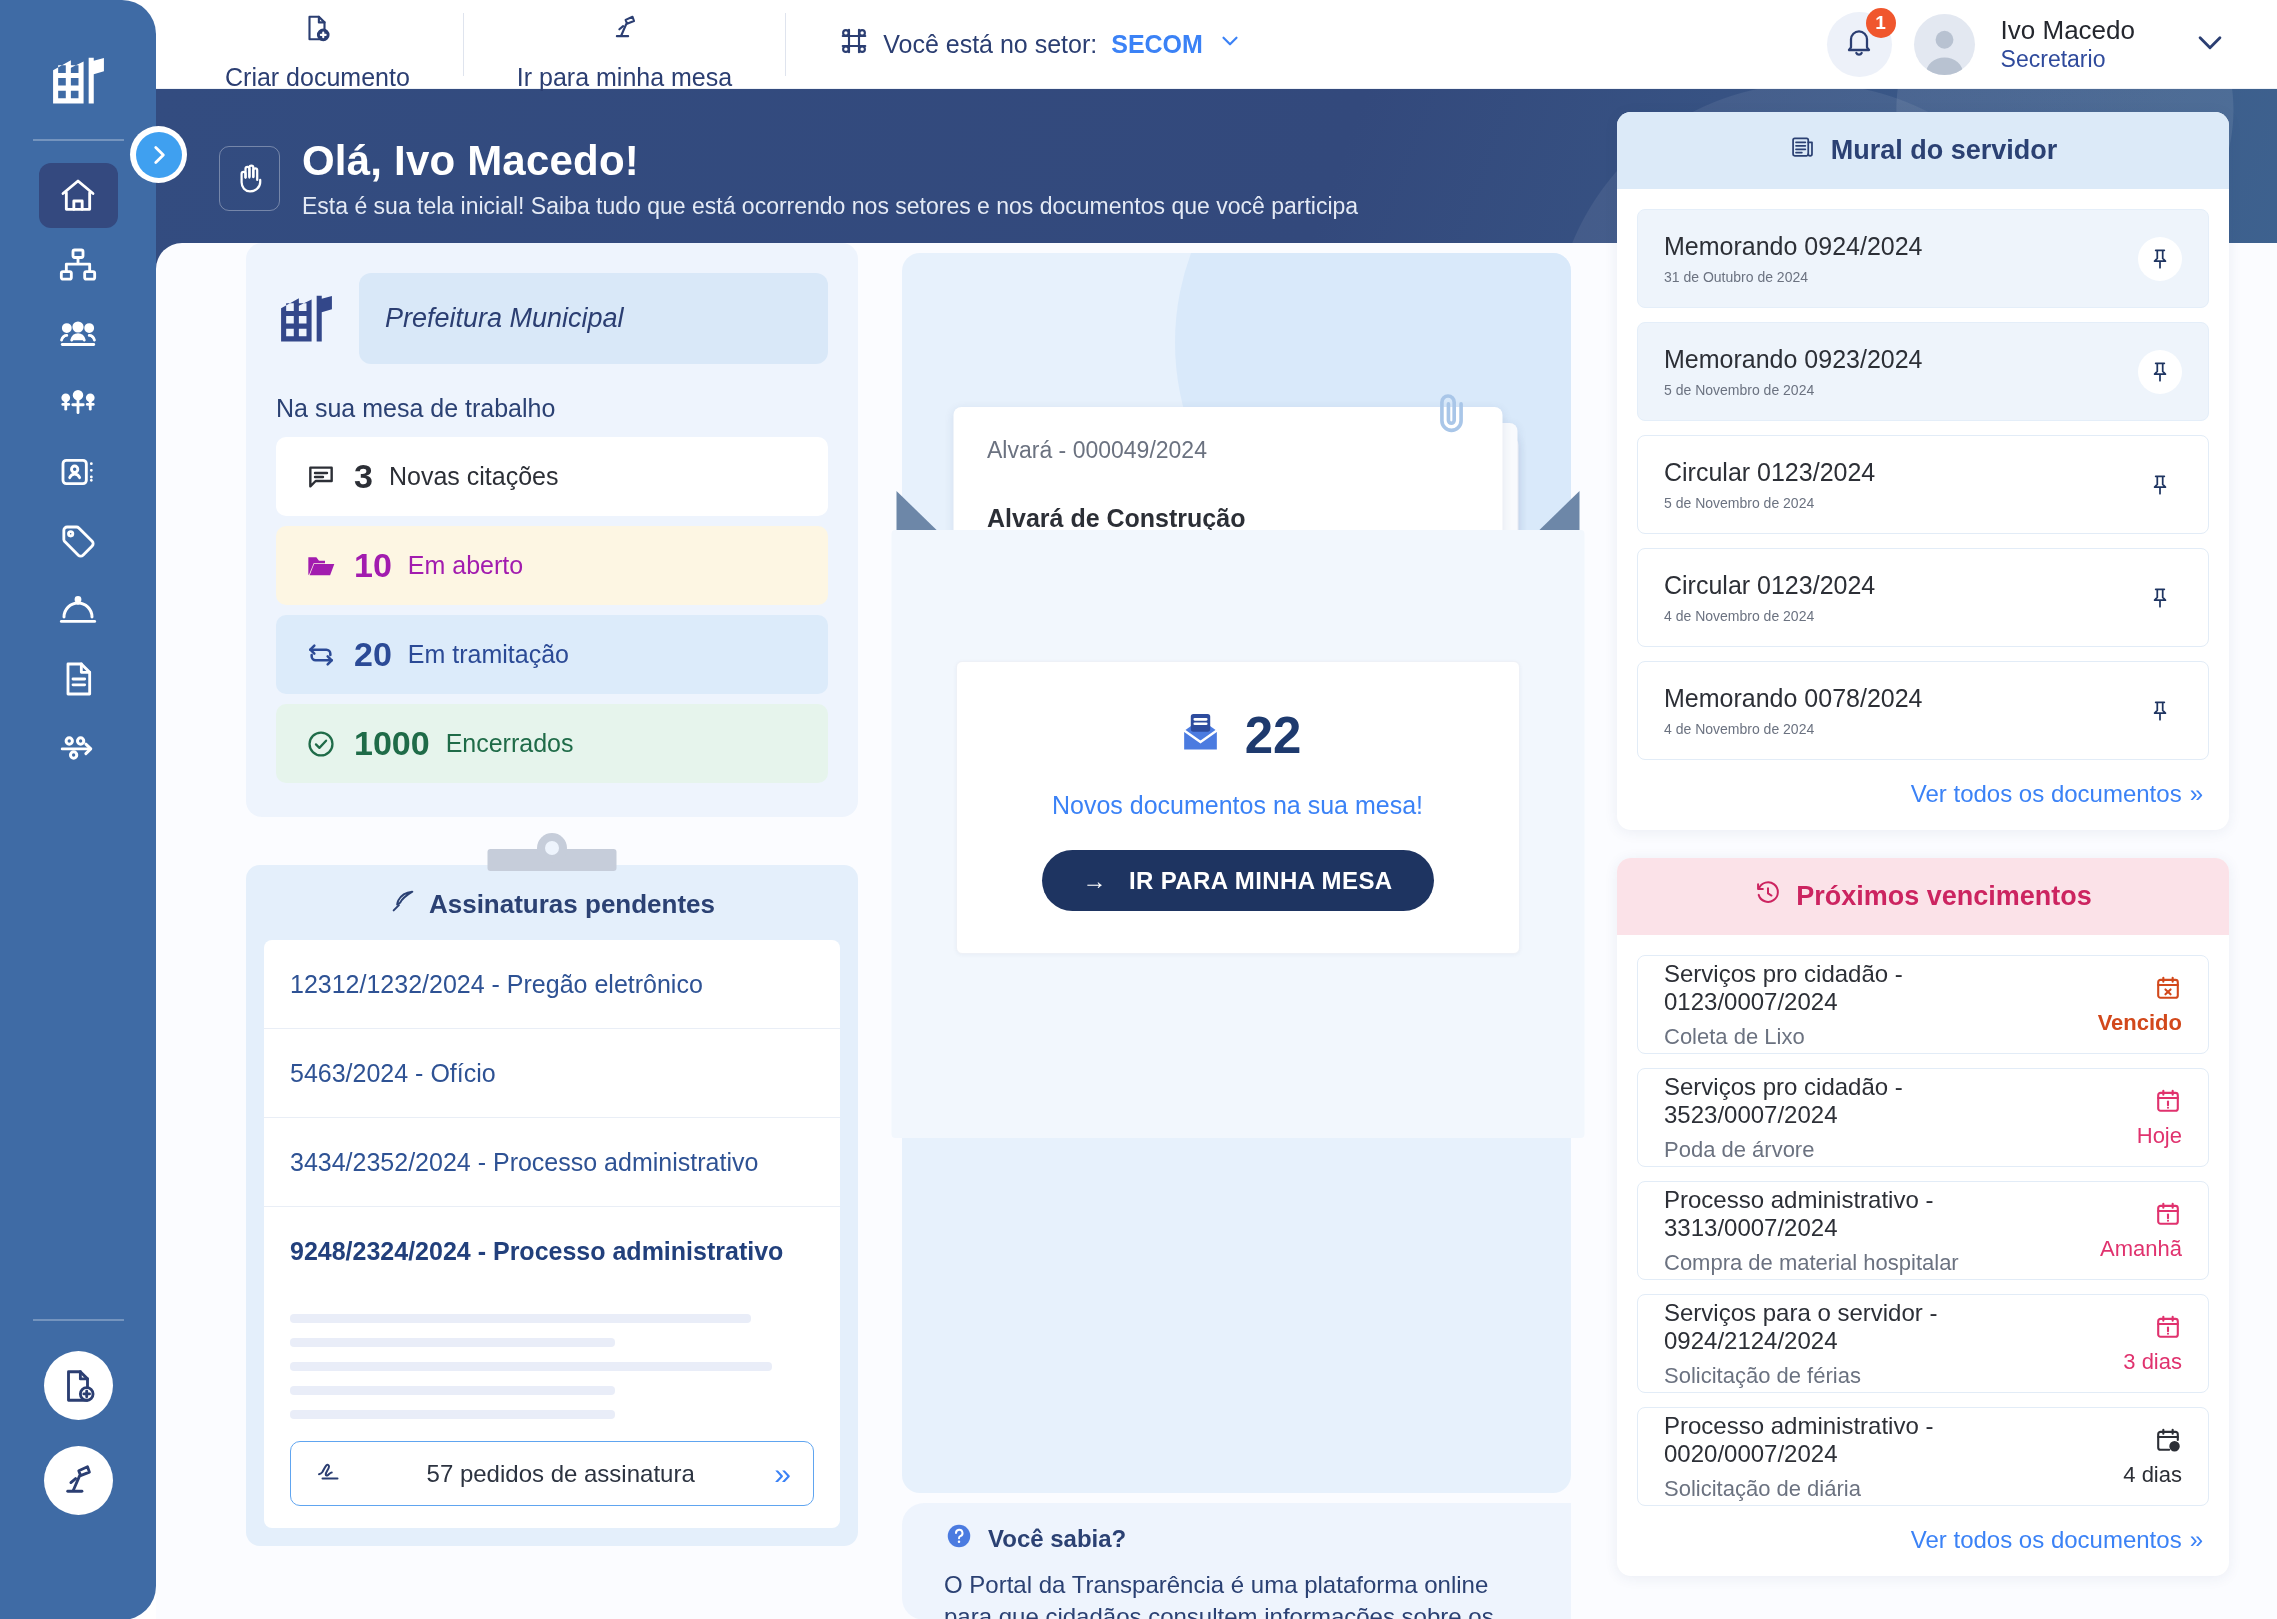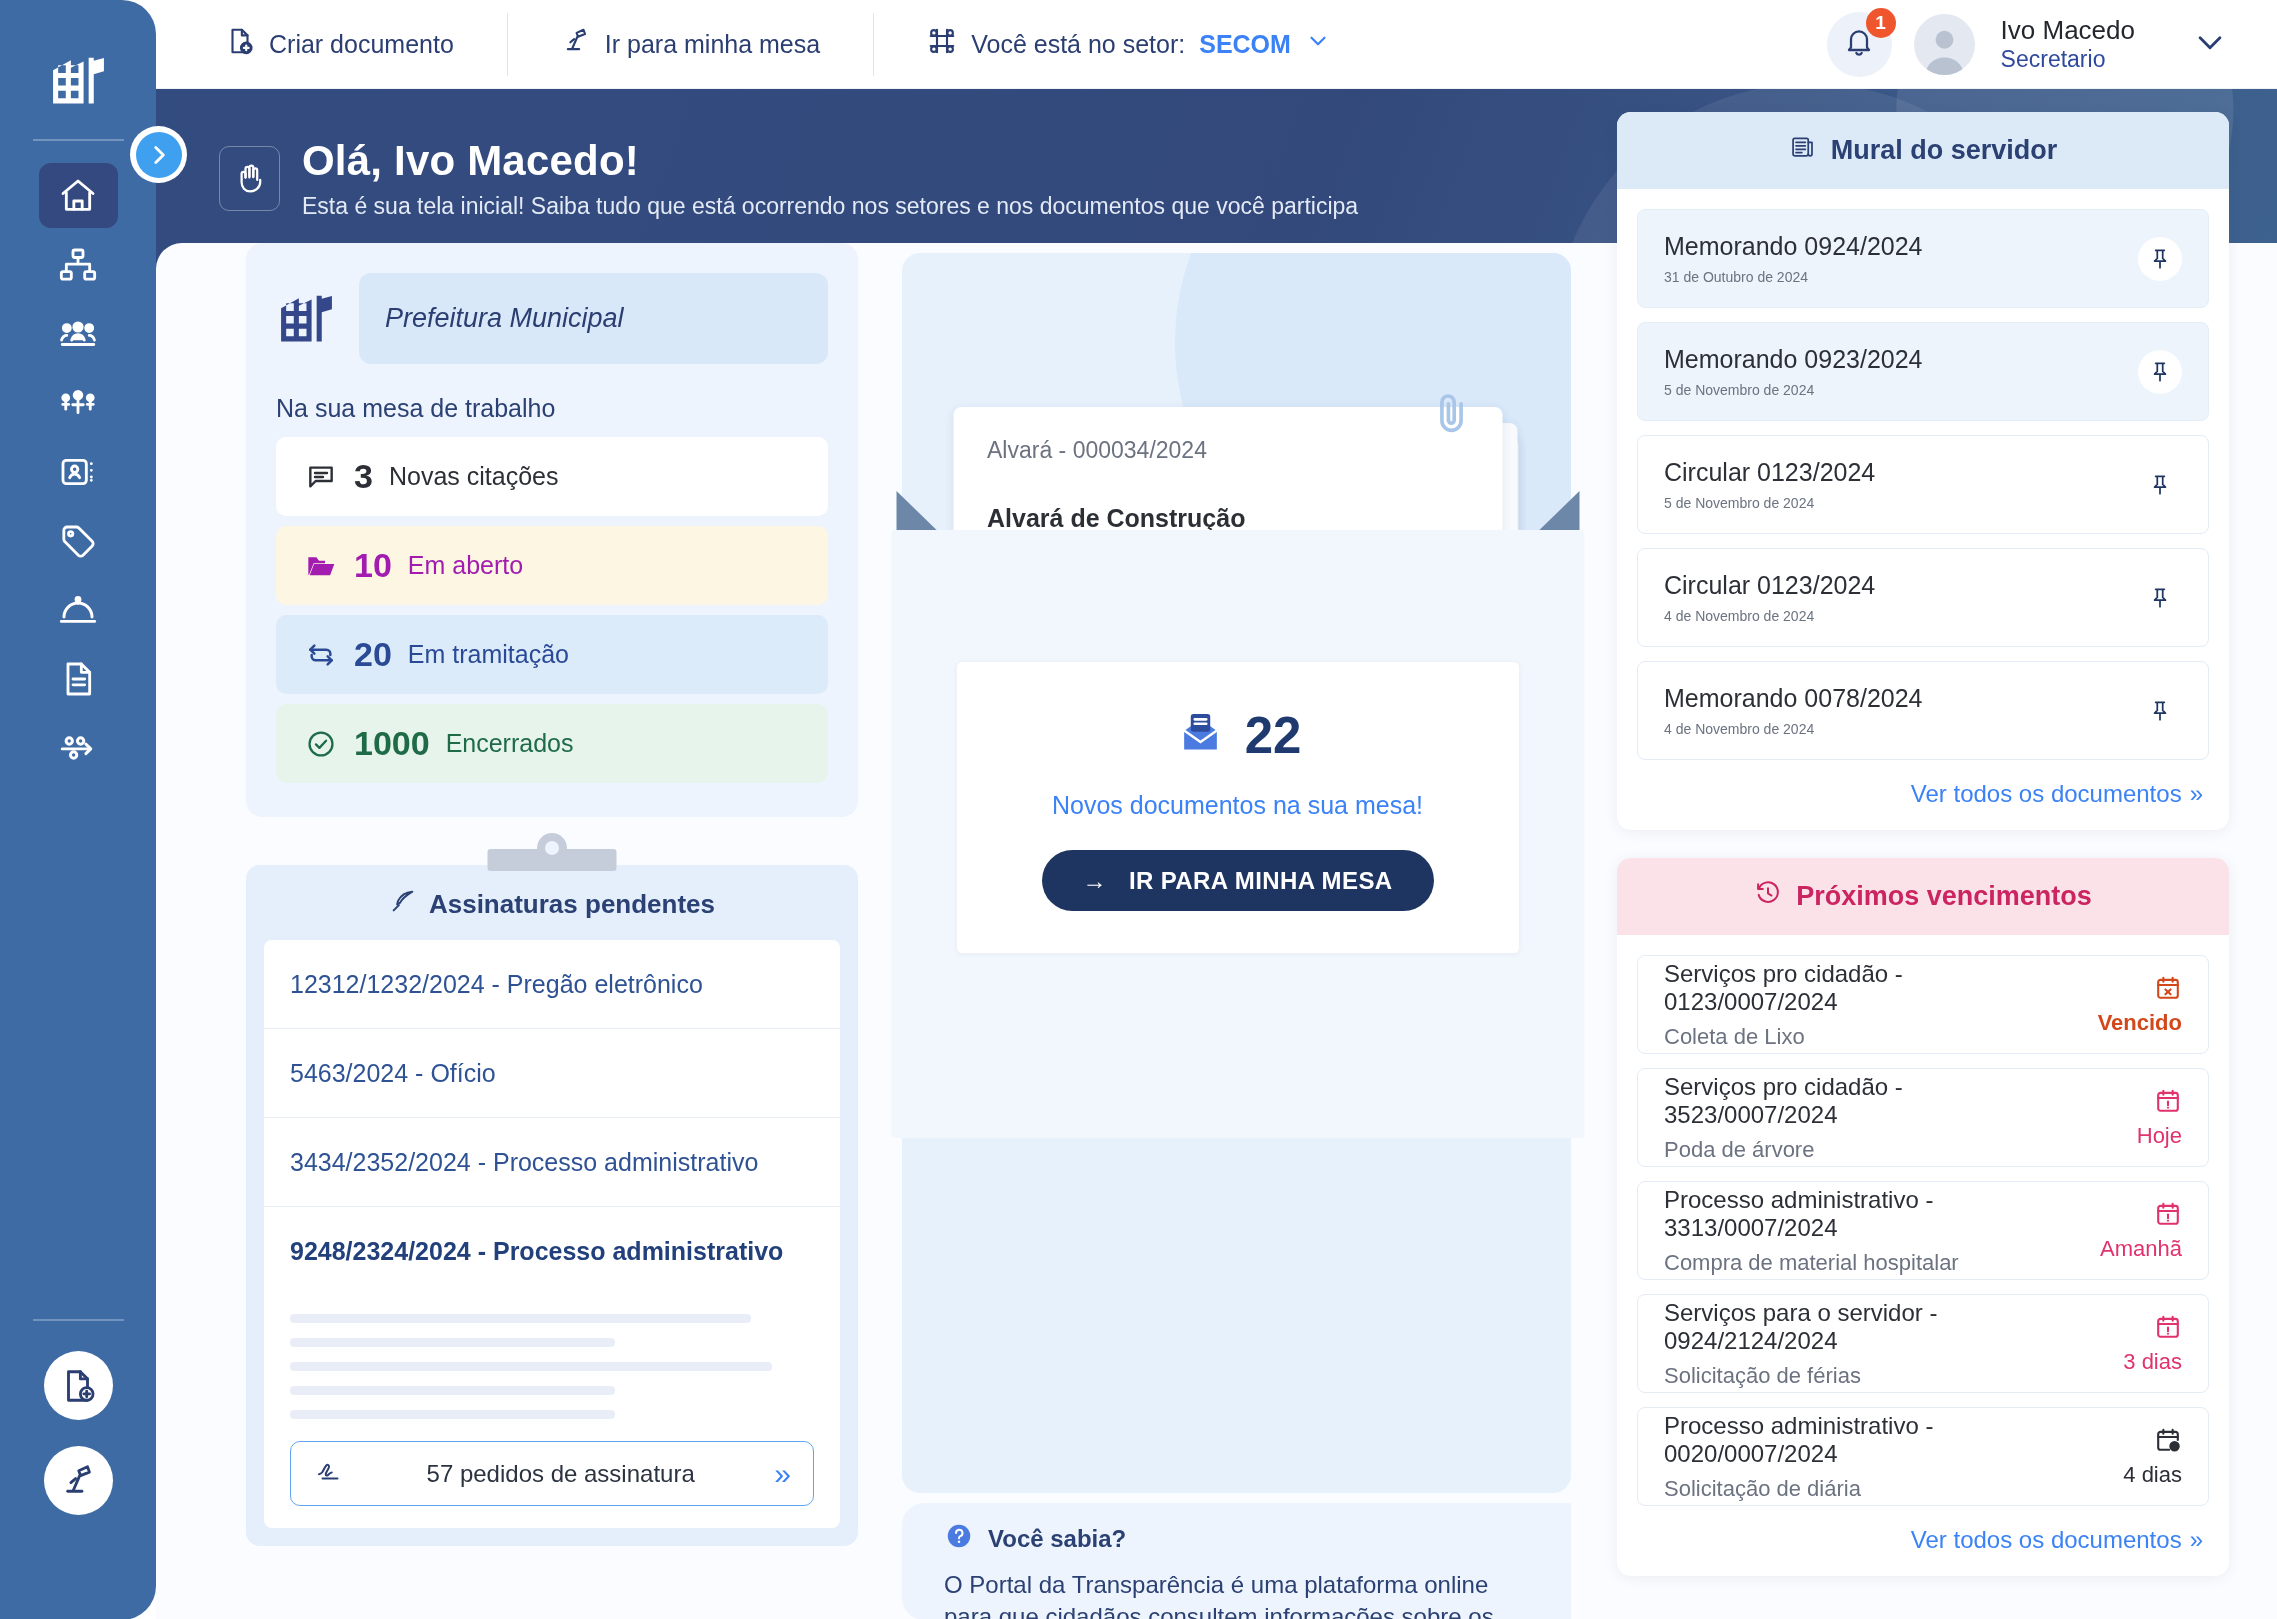--- a/index.html
+++ b/index.html
@@ -39,21 +39,21 @@
 
   
   .topbar {
     position: absolute; left: 156px; top: 0; width: 2121px; height: 89px;
     background:#fff; display:flex; align-items:center;
     border-bottom: 1px solid #eef1f6; z-index: 30;
   }
   .tb-actions { display:flex; align-items:center; height: 63px; margin-left: 69px; }
   .tb-action {
     display:flex; align-items:center; gap: 14px;
-    font-size: 25px; color:#2b3e72; padding: 0 53px; height: 63px;
+    font-size: 25px; color:#2b3e72; padding: 0 53px; height: 63px; flex-direction: column;
   }
   .tb-action:first-child { padding-left: 0; }
   .tb-divider { width:1px; height: 63px; background:#dfe4ee; }
   .tb-sector { display:flex; align-items:center; gap: 14px; font-size:25px; color:#2b3e72; padding-left:53px; }
   .tb-sector .sector-name { color:#3b82f6; font-weight:600; }
   .tb-right { margin-left:auto; display:flex; align-items:center; gap: 22px; padding-right: 50px; }
   .bell-wrap { position:relative; width:65px; height:65px; border-radius:50%; background:#edf1f9;
                display:flex; align-items:center; justify-content:center; color:#2b3e72; }
   .bell-badge {
     position:absolute; top:-4px; right:-4px; min-width:30px; height:30px; border-radius:15px;
@@ -579,21 +579,21 @@
       </div>
     </section>
 
     <section class="col-center">
       <div class="env-bg"></div>
 
       <div class="doc-stack">
         <div class="doc-sheet doc-s3"></div>
         <div class="doc-sheet doc-s2"></div>
         <div class="doc-sheet doc-s1">
-          <div class="doc-id">Alvará - 000034/2024</div>
+          <div class="doc-id">Alvará - 000049/2024</div>
           <div class="doc-title">Alvará de Construção</div>
           <div class="doc-rule"></div>
         </div>
         <div class="clip-icon">
           <svg width="46" height="55" viewBox="0 0 24 24" fill="none" stroke="#a9c6e8" stroke-width="1.9" stroke-linecap="round" stroke-linejoin="round">
             <path d="M17 7.5v8.8a5 5 0 0 1-10 0V6.6a3.2 3.2 0 0 1 6.4 0v9.5a1.5 1.5 0 0 1-3 0V7.5"></path>
           </svg>
         </div>
       </div>
 

